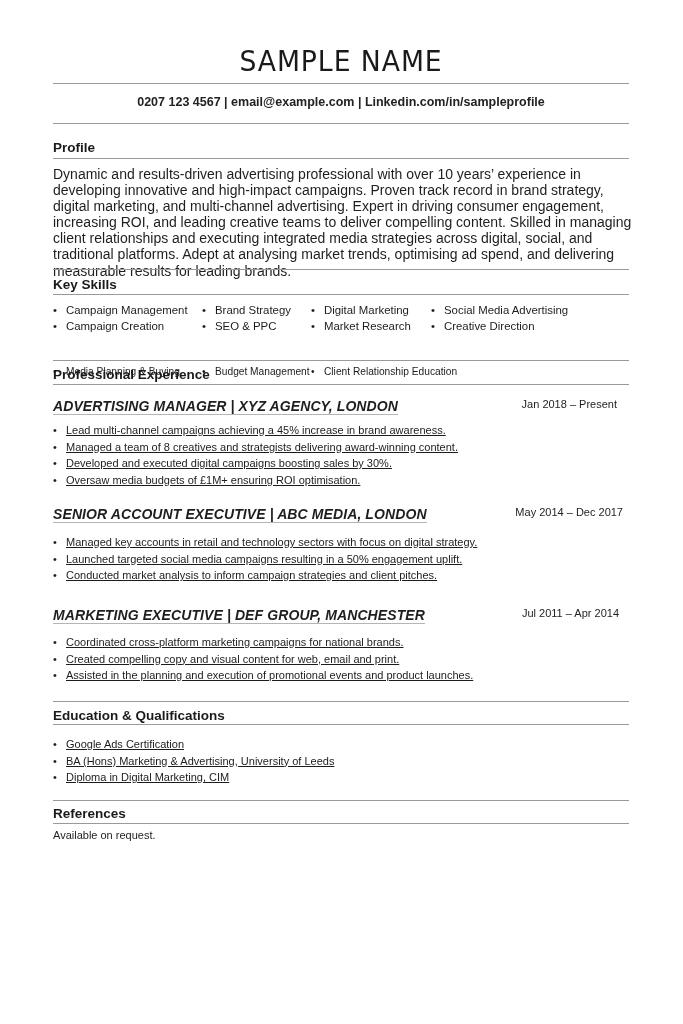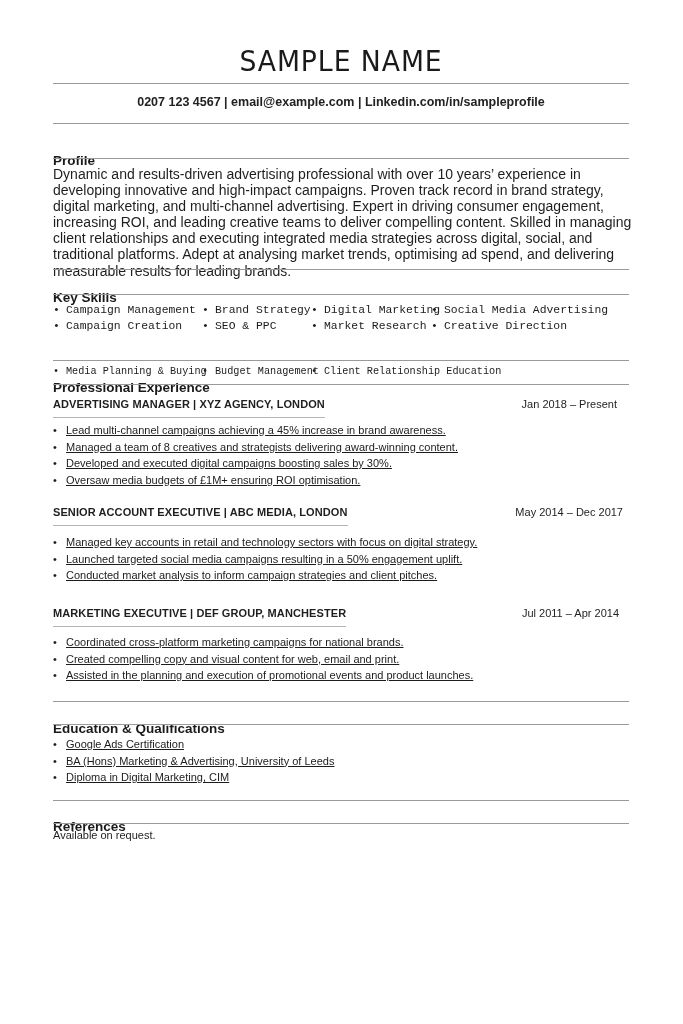--- a/index.html
+++ b/index.html
@@ -13,35 +13,35 @@
     position: absolute; top: 44px; left: 0; width: 576px; text-align: center;
     font-size: 29px; font-weight: 500; letter-spacing: 1px; color: #1a1a1a;
     font-family: "DejaVu Sans", sans-serif; transform: scaleX(0.92);
   }
   .rule { position: absolute; left: 0; width: 576px; height: 0; border-top: 1.5px solid #9a9a9a; }
   .contact {
     position: absolute; top: 95px; left: 0; width: 576px; text-align: center;
     font-size: 12.5px; font-weight: bold; color: #222;
   }
   .section-title {
-    position: absolute; left: 0; font-size: 13.5px; font-weight: bold; color: #1a1a1a; margin-top: 13px;
+    position: absolute; left: 0; font-size: 13.5px; font-weight: bold; color: #1a1a1a;
   }
   .para {
     position: absolute; left: 0; width: 580px; font-size: 14px; line-height: 16.1px; color: #1e1e1e;
   }
   .skills { position: absolute; left: 0; top: 304px; font-size: 11.4px; }
   .skill-row { height: 15.5px; position: relative; }
   .skill {
-    position: absolute; white-space: nowrap; font-family: Liberation Mono, monospace;
+    position: absolute; white-space: nowrap;
   }
   .skill::before { content: "•"; display: inline-block; width: 13px; }
   .skill.small { font-size: 10.2px; margin-top: 31px; }
   .job-title {
-    position: absolute; left: 0; font-size: 11px; font-weight: bold; color: #1e1e1e;
-    padding-bottom: 7px; border-bottom: 1.5px solid #b5b5b5; letter-spacing: 0.1px;
+    position: absolute; left: 0; font-size: 14px; font-weight: bold; color: #1e1e1e;
+    padding-bottom: 0; border-bottom: 1.5px solid #b5b5b5; letter-spacing: 0.1px; font-style: italic;
   }
   .job-date {
     position: absolute; font-size: 11px; color: #1e1e1e; text-align: right; white-space: nowrap;
   }
   .bullets { position: absolute; left: 0; margin: 0; padding: 0; list-style: none; font-size: 11px; text-decoration: underline; }
   .bullets li { height: 16.5px; line-height: 16.5px; white-space: nowrap; }
   .bullets li::before { content: "•"; display: inline-block; width: 13px; }
   .ref-text { position: absolute; left: 0; top: 829px; font-size: 11px; color: #1e1e1e; text-align: right; }
 </style>
 </head>

